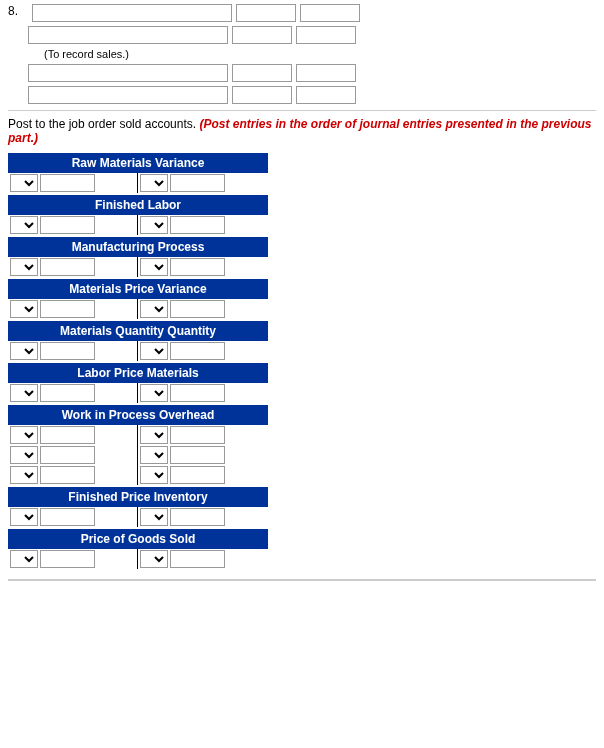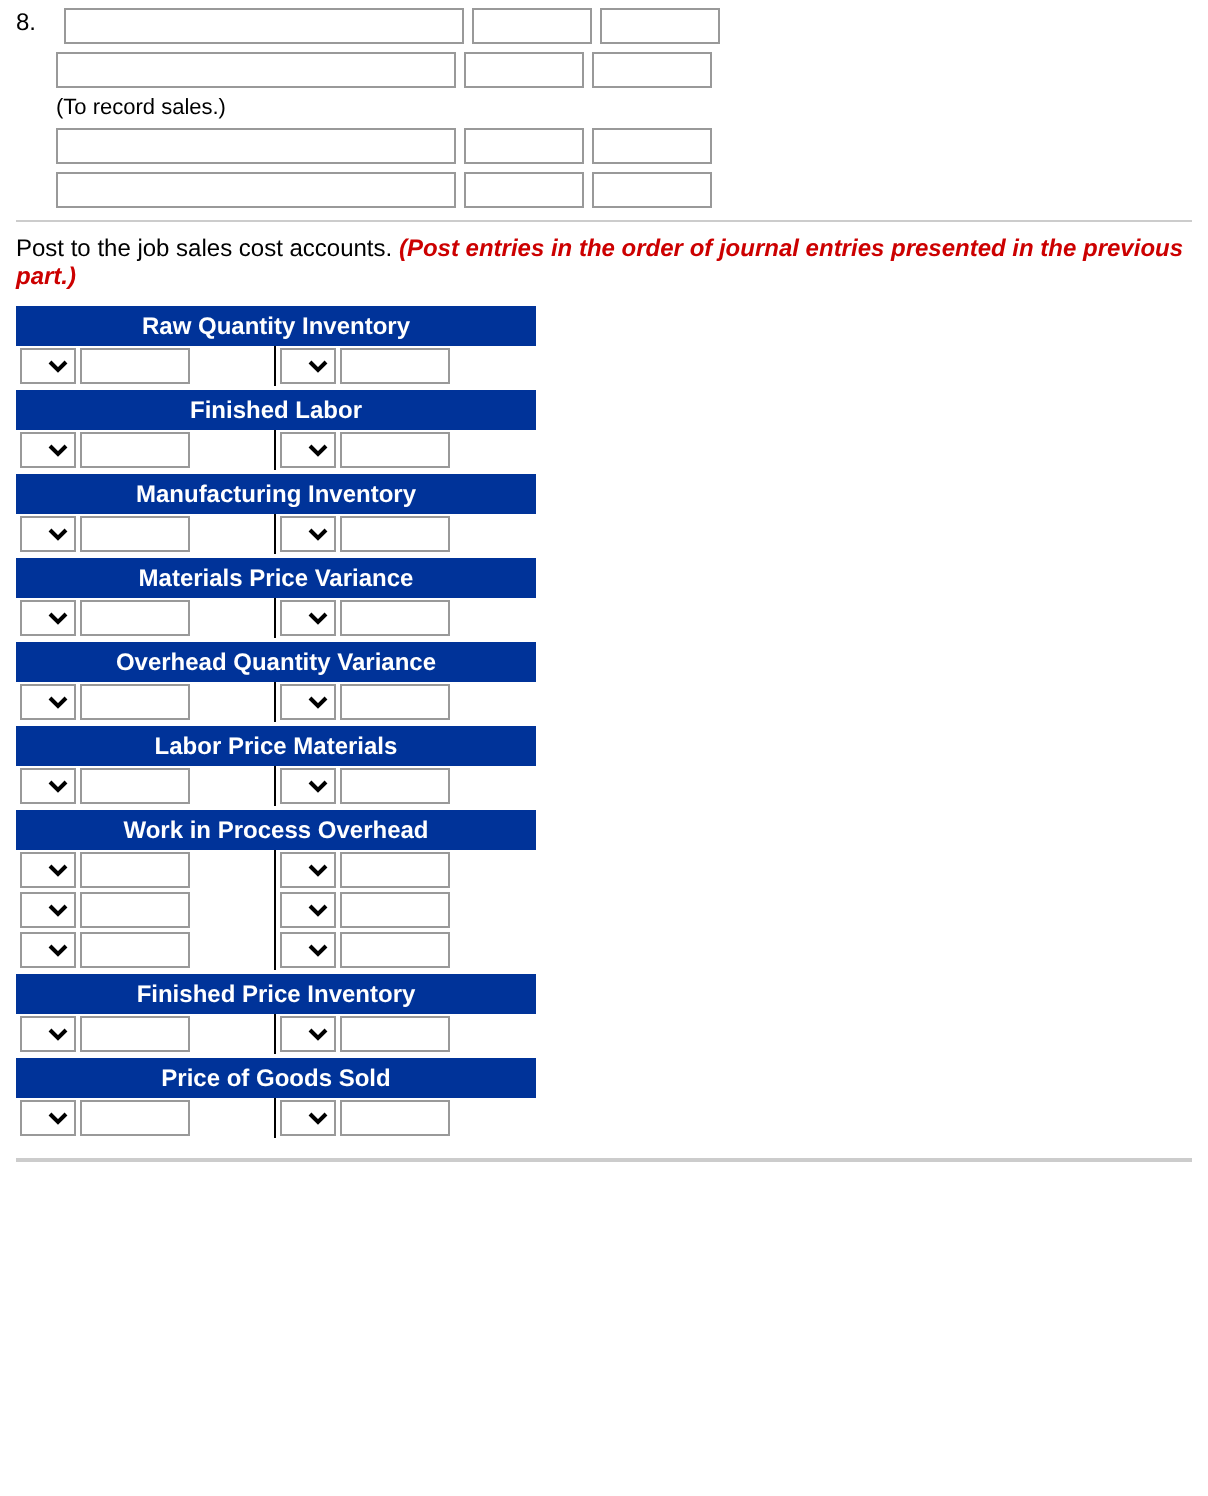--- a/index.html
+++ b/index.html
@@ -43,21 +43,21 @@
 
     .input-med {
       width: 60px;
       height: 18px;
       border: 1px solid #999;
       background: #fff;
     }
 
     .note-label {
       font-size: 11px;
-      margin-left: 20px;
+      margin-left: 36px;
       margin-bottom: 4px;
       color: #000;
     }
 
     .divider-line {
       border: none;
       border-top: 1px solid #ccc;
       margin: 6px 0;
     }
 
@@ -166,28 +166,28 @@
     <div class="input-row">
       <input class="input-wide" type="text" style="">
       <input class="input-med" type="text" style="">
       <input class="input-med" type="text" style="">
     </div>
   </div>
 
   <hr class="divider-line">
 
   <div class="instruction-row">
-    <span>Post to the job sales cost accounts.</span>
+    <span>Post to the job order sold accounts.</span>
     <span class="instruction-red">(Post entries in the order of journal entries presented in the previous part.)</span>
   </div>
 
   <div class="accounts-container">
 
     <div class="t-account">
-      <div class="t-account-header">Raw Quantity Inventory</div>
+      <div class="t-account-header">Raw Materials Variance</div>
       <div class="t-account-row">
         <div class="t-cell-left">
           <select class="t-select"><option></option></select>
           <input class="t-input-sm" type="text" style="">
         </div>
         <div class="t-cell-right">
           <select class="t-select"><option></option></select>
           <input class="t-input-sm" type="text" style="">
         </div>
       </div>
@@ -201,21 +201,21 @@
           <input class="t-input-sm" type="text" style="">
         </div>
         <div class="t-cell-right">
           <select class="t-select"><option></option></select>
           <input class="t-input-sm" type="text" style="">
         </div>
       </div>
     </div>
 
     <div class="t-account">
-      <div class="t-account-header">Manufacturing Inventory</div>
+      <div class="t-account-header">Manufacturing Process</div>
       <div class="t-account-row">
         <div class="t-cell-left">
           <select class="t-select"><option></option></select>
           <input class="t-input-sm" type="text" style="">
         </div>
         <div class="t-cell-right">
           <select class="t-select"><option></option></select>
           <input class="t-input-sm" type="text" style="">
         </div>
       </div>
@@ -229,21 +229,21 @@
           <input class="t-input-sm" type="text" style="">
         </div>
         <div class="t-cell-right">
           <select class="t-select"><option></option></select>
           <input class="t-input-sm" type="text" style="">
         </div>
       </div>
     </div>
 
     <div class="t-account">
-      <div class="t-account-header">Overhead Quantity Variance</div>
+      <div class="t-account-header">Materials Quantity Quantity</div>
       <div class="t-account-row">
         <div class="t-cell-left">
           <select class="t-select"><option></option></select>
           <input class="t-input-sm" type="text" style="">
         </div>
         <div class="t-cell-right">
           <select class="t-select"><option></option></select>
           <input class="t-input-sm" type="text" style="">
         </div>
       </div>

